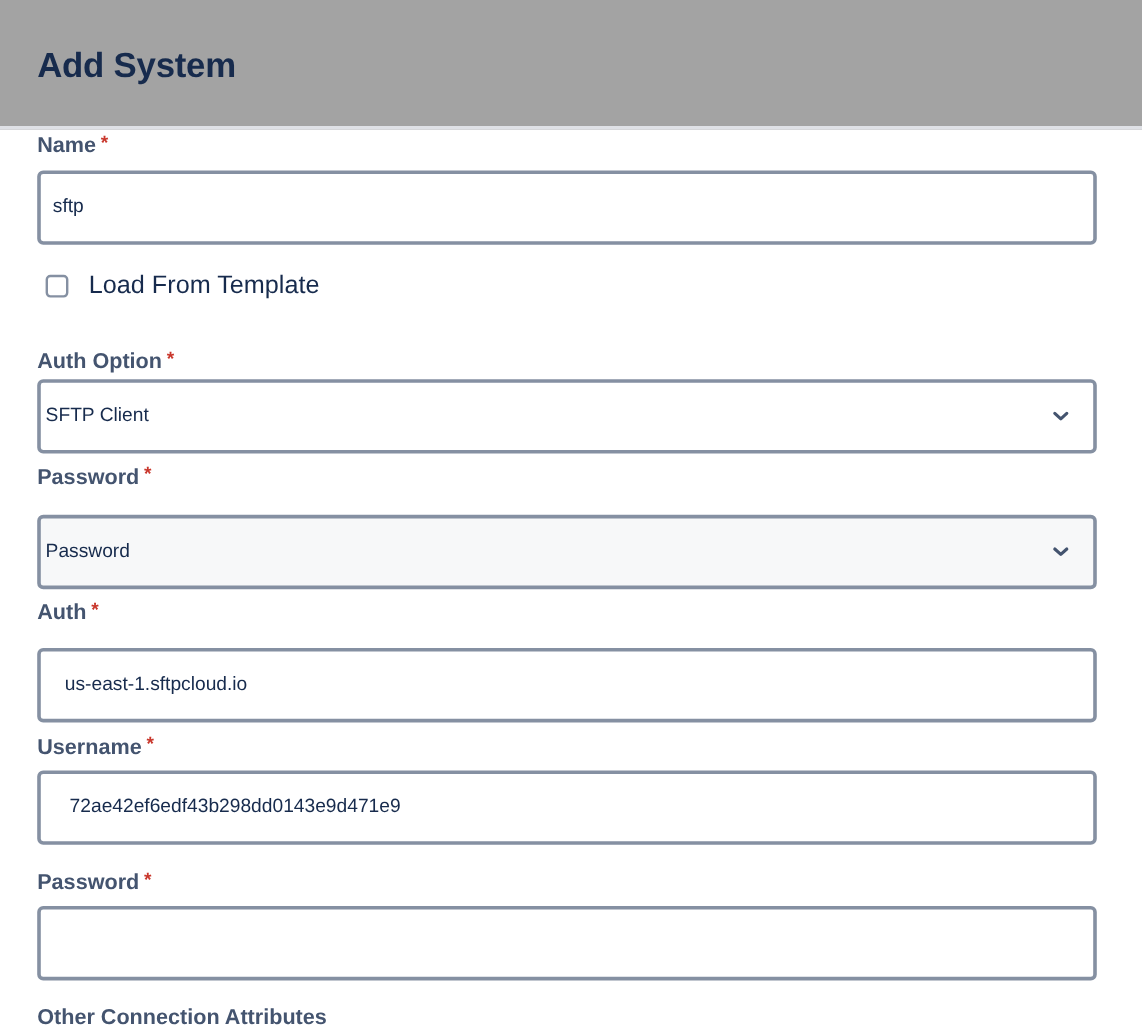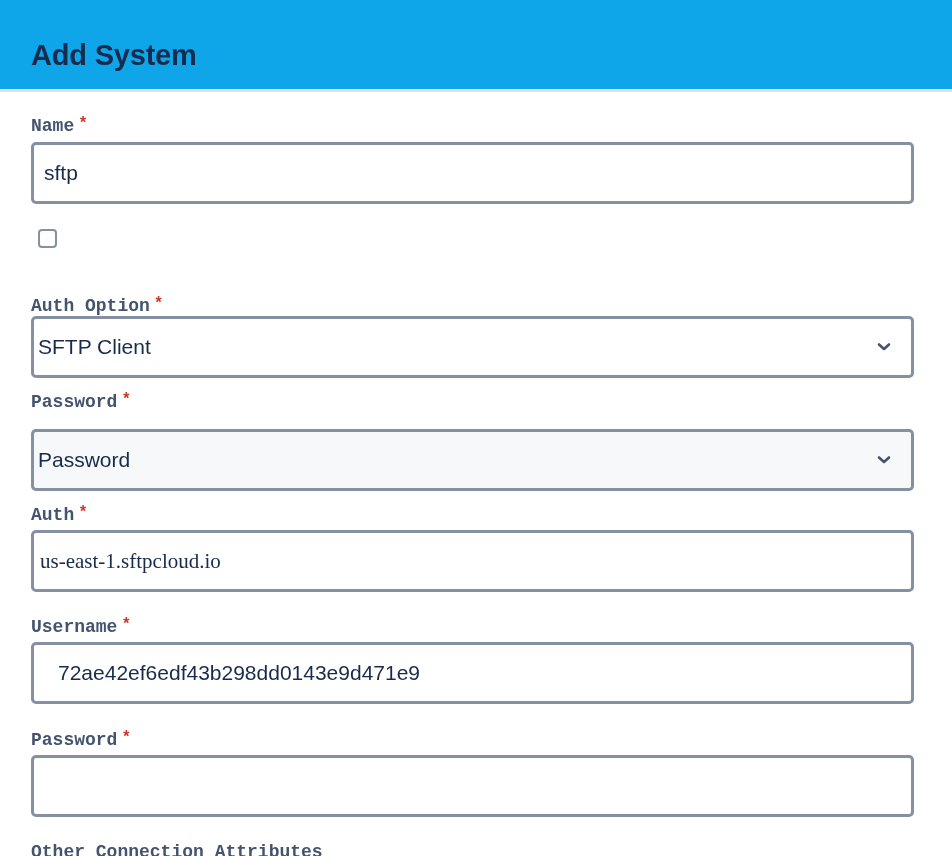--- a/index.html
+++ b/index.html
@@ -9,24 +9,24 @@
       height: 856px;
       overflow: hidden;
       background: #ffffff;
       font-family: "Liberation Sans", "DejaVu Sans", sans-serif;
       color: #172b4d;
     }
     .header {
       position: absolute;
       left: 0; top: 0;
       width: 952px;
-      height: 92px;
+      height: 108px;
       border-bottom: 3px solid #dfe1e6;
       box-sizing: border-box;
-      background: #0ea5e9;
+      background: #a3a3a3;
     }
     .title {
       position: absolute;
       left: 31px;
       top: 36px;
       font-size: 29px;
       font-weight: 700;
       color: #172b4d;
       letter-spacing: -0.2px;
       margin: 0;
@@ -37,41 +37,40 @@
       left: 31px;
       top: 108px;
       width: 883px;
     }
     .field-label {
       position: absolute;
       left: 0;
       font-size: 18px;
       font-weight: 700;
       color: #44546f;
-      line-height: 33px;
-      font-family: Liberation Mono, monospace;
+      line-height: 23px;
     }
     .req {
       color: #c9372c;
       font-weight: 700;
       margin-left: 4px;
       font-size: 16px;
       position: relative;
       top: -3px;
     }
     .input {
       position: absolute;
       left: 0;
       width: 883px;
       height: 62px;
       box-sizing: border-box;
       border: 3px solid #8590a2;
       border-radius: 5px;
       background: #ffffff;
-      font-size: 21px;
+      font-size: 16px;
       color: #172b4d;
       padding: 0 12px;
       line-height: 56px;
       white-space: nowrap;
       overflow: hidden;
     }
     .select {
       padding: 0 4px;
       cursor: pointer;
       margin-top: 12px;
@@ -120,20 +119,21 @@
 
   <div class="field-label" style="top:2px;">
     <span>Name</span><span class="req">*</span>
   </div>
   <div class="input" style="top:34px; padding-left:10px;">
     <span>sftp</span>
   </div>
 
   <div class="checkbox-row">
     <div class="checkbox"></div>
+    <span class="checkbox-label">Load From Template</span>
   </div>
 
   <div class="field-label" style="top:182px;">
     <span>Auth Option</span><span class="req">*</span>
   </div>
   <div class="input select" style="top:196px;">
     <span>SFTP Client</span>
     <svg class="chevron" viewBox="0 0 14 10">
       <path d="M2 2.5 L7 7 L12 2.5" fill="none" stroke="#44546f" stroke-width="2.6" stroke-linecap="round" stroke-linejoin="round"></path>
     </svg>
@@ -145,21 +145,21 @@
   <div class="input select filled" style="top:309px;">
     <span>Password</span>
     <svg class="chevron" viewBox="0 0 14 10">
       <path d="M2 2.5 L7 7 L12 2.5" fill="none" stroke="#44546f" stroke-width="2.6" stroke-linecap="round" stroke-linejoin="round"></path>
     </svg>
   </div>
 
   <div class="field-label" style="top:391px;">
     <span>Auth</span><span class="req">*</span>
   </div>
-  <div class="input" style="top:422px; padding-left:6px;font-family:Liberation Serif, serif;">
+  <div class="input" style="top:432px; padding-left:20px;">
     <span>us-east-1.sftpcloud.io</span>
   </div>
 
   <div class="field-label" style="top:503px;text-align:center;">
     <span>Username</span><span class="req">*</span>
   </div>
   <div class="input" style="top:534px; padding-left:24px;">
     <span>72ae42ef6edf43b298dd0143e9d471e9</span>
   </div>
 

